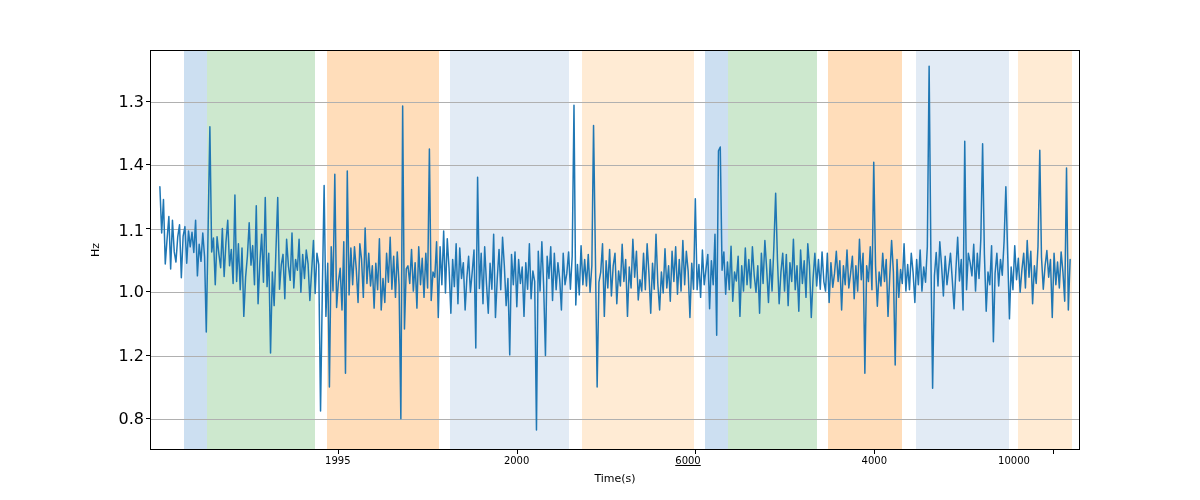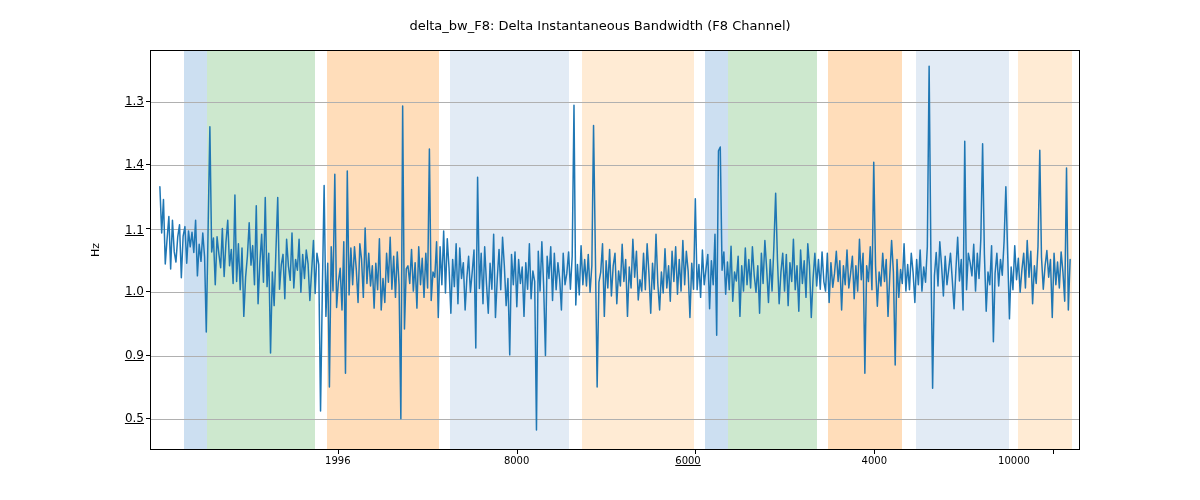--- a/index.html
+++ b/index.html
@@ -54,23 +54,22 @@
     left: 0;
     width: 100%;
     height: 0;
     border-top: 1px solid #b0b0b0;
   }
   .ytick-label {
     position: absolute;
     left: -40px;
     width: 34px;
     text-align: right;
-    font-size: 12px;
+    font-size: 16px;
     transform: translateY(-50%);
-    text-decoration: underline;
   }
   .ytick-mark {
     position: absolute;
     left: -4px;
     width: 4px;
     height: 0;
     border-top: 1px solid #000;
   }
   .xtick-label {
     position: absolute;
@@ -117,21 +116,20 @@
     stroke-linecap: round;
   }
 </style>
 </head>
 <body>
 
 <div class="figure">
 
   <div class="axes">
 
-    <div class="title" style="left:-150px; top:-32px; width:1200px;">delta_bw_F8: Delta Instantaneous Bandwidth (F8 Channel)</div>
 
     <div class="plot-area">
 
     <div class="band" style="left: 33.0865px; width: 23.25px; background: rgb(198, 220, 239); opacity: 0.9;"></div>
         <div class="band" style="left: 56.3365px; width: 107.308px; background: rgb(200, 230, 201); opacity: 0.9;"></div>
         <div class="band" style="left: 176.163px; width: 111.779px; background: rgb(255, 217, 179); opacity: 0.9;"></div>
         <div class="band" style="left: 298.673px; width: 118.933px; background: rgb(221, 232, 243); opacity: 0.85;"></div>
         <div class="band" style="left: 431.019px; width: 111.779px; background: rgb(255, 231, 204); opacity: 0.85;"></div>
         <div class="band" style="left: 554.423px; width: 22.3558px; background: rgb(198, 220, 239); opacity: 0.9;"></div>
         <div class="band" style="left: 576.779px; width: 89.4231px; background: rgb(200, 230, 201); opacity: 0.9;"></div>
@@ -143,36 +141,37 @@
         <div class="grid-h" style="top: 241.27px;"></div>
         <div class="grid-h" style="top: 177.778px;"></div>
         <div class="grid-h" style="top: 114.286px;"></div>
         <div class="grid-h" style="top: 50.7937px;"></div>
         <svg class="line" viewBox="0 0 930 400" preserveAspectRatio="none">
           <path d="M8.9 136.5L10.7 182.9L12.5 149.2L14.3 214.0L16.1 189.2L17.9 166.3L19.7 219.0L21.5 170.2L23.3 201.9L25.0 212.1L26.8 186.7L28.6 174.6L30.4 227.9L32.2 186.0L34.0 176.5L35.8 213.3L37.6 181.0L39.3 196.8L41.1 182.2L42.9 202.5L44.7 170.2L46.5 226.0L48.3 194.3L50.1 211.4L51.9 182.9L53.7 207.0L55.4 282.5L57.2 181.0L59.0 76.2L60.8 201.9L62.6 187.9L64.4 234.9L66.2 186.7L68.0 203.8L69.8 217.8L71.5 178.4L73.3 226.7L75.1 192.4L76.9 170.2L78.7 215.9L80.5 199.4L82.3 233.7L84.1 144.8L85.8 231.7L87.6 193.7L89.4 240.0L91.2 198.1L93.0 266.7L94.8 227.3L96.6 206.3L98.4 172.7L100.2 215.2L101.9 195.6L103.7 234.9L105.5 155.6L107.3 254.0L109.1 212.7L110.9 184.1L112.7 232.4L114.5 147.3L116.3 236.8L118.0 203.2L119.8 303.5L121.6 222.2L123.4 255.9L125.2 200.6L127.0 147.3L128.8 239.4L130.6 214.6L132.3 204.4L134.1 248.9L135.9 189.2L137.7 215.9L139.5 230.5L141.3 182.9L143.1 238.1L144.9 209.5L146.7 220.3L148.4 189.2L150.2 242.5L152.0 204.4L153.8 228.6L155.6 200.0L157.4 214.0L159.2 250.8L161.0 221.0L162.8 190.5L164.5 243.8L166.3 203.2L168.1 214.6L169.9 361.9L171.7 241.3L173.5 135.2L175.3 266.7L177.1 213.3L178.8 337.8L180.6 196.8L182.4 241.3L184.2 123.8L186.0 257.8L187.8 231.7L189.6 218.4L191.4 260.3L193.2 191.7L194.9 323.8L196.7 120.6L198.5 245.1L200.3 198.1L202.1 234.9L203.9 196.8L205.7 219.0L207.5 252.7L209.3 193.7L211.0 209.5L212.8 247.6L214.6 177.8L216.4 233.7L218.2 203.2L220.0 236.2L221.8 215.9L223.6 258.4L225.3 213.3L227.1 240.0L228.9 188.6L230.7 260.3L232.5 228.6L234.3 252.7L236.1 203.2L237.9 232.4L239.7 187.3L241.4 239.4L243.2 206.3L245.0 247.6L246.8 201.9L248.6 234.9L250.4 369.5L252.2 55.2L254.0 279.4L255.8 219.0L257.5 215.9L259.3 233.7L261.1 199.4L262.9 241.3L264.7 212.7L266.5 258.4L268.3 196.8L270.1 234.9L271.8 208.3L273.6 247.6L275.4 203.2L277.2 238.1L279.0 98.4L280.8 250.8L282.6 222.2L284.4 227.3L286.2 191.7L287.9 267.9L289.7 196.8L291.5 234.9L293.3 181.0L295.1 243.2L296.9 188.6L298.7 218.4L300.5 263.5L302.3 209.5L304.0 236.8L305.8 193.7L307.6 254.0L309.4 198.1L311.2 228.6L313.0 212.7L314.8 260.3L316.6 227.3L318.3 206.3L320.1 242.5L321.9 222.2L323.7 200.0L325.5 298.4L327.3 127.0L329.1 238.7L330.9 203.2L332.7 254.0L334.4 196.8L336.2 233.7L338.0 263.5L339.8 213.3L341.6 239.4L343.4 184.1L345.2 267.9L347.0 228.6L348.8 199.4L350.5 240.0L352.3 187.3L354.1 215.9L355.9 255.9L357.7 228.6L359.5 305.4L361.3 204.4L363.1 234.9L364.8 201.9L366.6 257.1L368.4 209.5L370.2 233.7L372.0 217.1L373.8 266.7L375.6 212.7L377.4 239.4L379.2 193.7L380.9 248.9L382.7 221.0L384.5 231.7L386.3 381.0L388.1 201.3L389.9 241.3L391.7 191.7L393.5 236.2L395.3 306.0L397.0 206.3L398.8 228.6L400.6 196.8L402.4 250.8L404.2 203.2L406.0 240.0L407.8 212.7L409.6 229.8L411.3 260.3L413.1 203.2L414.9 234.9L416.7 223.5L418.5 201.9L420.3 239.4L422.1 206.3L423.9 54.6L425.7 255.2L427.4 214.6L429.2 245.1L431.0 195.6L432.8 234.9L434.6 209.5L436.4 236.2L438.2 204.4L440.0 242.5L441.8 215.9L443.5 74.9L445.3 201.9L447.1 337.8L448.9 232.4L450.7 222.2L452.5 193.7L454.3 266.7L456.1 210.8L457.8 238.1L459.6 199.4L461.4 246.3L463.2 215.9L465.0 203.2L466.8 254.0L468.6 221.0L470.4 236.2L472.2 194.3L473.9 231.7L475.7 209.5L477.5 266.7L479.3 217.1L481.1 238.1L482.9 189.2L484.7 227.3L486.5 201.3L488.3 250.2L490.0 229.8L491.8 241.3L493.6 203.2L495.4 240.0L497.2 193.7L499.0 223.5L500.8 263.5L502.6 213.3L504.3 239.4L506.1 184.1L507.9 233.7L509.7 260.3L511.5 222.2L513.3 243.2L515.1 198.7L516.9 238.1L518.7 215.9L520.4 251.4L522.2 201.3L524.0 231.7L525.8 196.8L527.6 244.4L529.4 209.5L531.2 241.3L533.0 190.5L534.8 234.9L536.5 201.3L538.3 221.0L540.1 267.9L541.9 213.3L543.7 239.4L545.5 148.6L547.3 240.0L549.1 214.6L550.8 247.6L552.6 200.0L554.4 234.9L556.2 219.0L558.0 204.4L559.8 259.0L561.6 210.8L563.4 234.9L565.2 184.1L566.9 285.7L568.7 100.3L570.5 96.5L572.3 220.3L574.1 201.9L575.9 244.4L577.7 212.1L579.5 240.0L581.3 196.2L583.0 251.4L584.8 222.2L586.6 231.1L588.4 206.3L590.2 266.7L592.0 215.9L593.8 241.3L595.6 198.1L597.3 234.9L599.1 209.5L600.9 238.1L602.7 196.8L604.5 225.4L606.3 242.5L608.1 215.9L609.9 263.5L611.7 203.2L613.4 233.7L615.2 190.5L617.0 219.0L618.8 252.7L620.6 209.5L622.4 241.3L624.2 196.8L626.0 142.9L627.8 209.5L629.5 254.0L631.3 222.2L633.1 203.2L634.9 241.3L636.7 204.4L638.5 255.9L640.3 212.7L642.1 231.7L643.8 189.2L645.6 240.0L647.4 215.9L649.2 261.6L651.0 200.0L652.8 233.7L654.6 210.8L656.4 247.6L658.2 193.7L659.9 215.9L661.7 267.9L663.5 228.6L665.3 203.2L667.1 236.2L668.9 209.5L670.7 239.4L672.5 201.9L674.3 231.7L676.0 241.3L677.8 203.2L679.6 252.7L681.4 212.7L683.2 237.5L685.0 223.5L686.8 201.3L688.6 231.7L690.3 210.8L692.1 260.3L693.9 215.9L695.7 234.9L697.5 200.0L699.3 238.1L701.1 223.5L702.9 206.3L704.7 248.9L706.4 215.9L708.2 241.3L710.0 189.2L711.8 229.8L713.6 203.2L715.4 323.8L717.2 215.9L719.0 231.7L720.8 196.8L722.5 240.0L724.3 111.7L726.1 215.9L727.9 256.5L729.7 222.2L731.5 236.2L733.3 203.2L735.1 231.7L736.8 209.5L738.6 266.7L740.4 225.4L742.2 190.5L744.0 222.2L745.8 315.6L747.6 209.5L749.4 247.6L751.2 219.7L752.9 233.7L754.7 193.7L756.5 241.3L758.3 214.6L760.1 240.0L761.9 203.2L763.7 222.2L765.5 252.7L767.3 209.5L769.0 234.9L770.8 200.0L772.6 241.3L774.4 217.1L776.2 232.4L778.0 196.8L779.8 15.2L781.6 208.3L783.3 339.0L785.1 226.0L786.9 202.5L788.7 236.2L790.5 191.7L792.3 215.9L794.1 246.3L795.9 206.3L797.7 234.9L799.4 219.7L801.2 203.2L803.0 229.8L804.8 259.0L806.6 220.3L808.4 187.3L810.2 231.1L812.0 209.5L813.8 260.3L815.5 90.8L817.3 240.0L819.1 203.2L820.9 212.7L822.7 226.0L824.5 194.3L826.3 241.3L828.1 203.2L829.8 228.6L831.6 189.2L833.4 93.3L835.2 204.4L837.0 261.6L838.8 222.2L840.6 234.9L842.4 195.6L844.2 292.1L845.9 223.5L847.7 203.2L849.5 236.2L851.3 209.5L853.1 225.4L854.9 191.7L856.7 136.5L858.5 203.2L860.3 269.2L862.0 217.1L863.8 240.0L865.6 195.6L867.4 229.8L869.2 208.3L871.0 242.5L872.8 219.7L874.6 203.2L876.3 238.1L878.1 190.5L879.9 227.3L881.7 201.3L883.5 254.0L885.3 215.9L887.1 233.7L888.9 196.8L890.7 99.7L892.4 207.0L894.2 239.4L896.0 215.9L897.8 200.6L899.6 227.3L901.4 209.5L903.2 267.9L905.0 203.2L906.8 234.9L908.5 212.1L910.3 238.1L912.1 201.9L913.9 222.2L915.7 251.4L917.5 117.5L919.3 260.3L921.1 209.5"></path>
         </svg>
       </div>
 
     <span class="ylabel">Hz</span>
+    <div class="xlabel">Time(s)</div>
 
-  <div class="ytick-label" style="top: 368.254px;">0.5</div>
+  <div class="ytick-label" style="top: 368.254px;">0.8</div>
       <div class="ytick-mark" style="top: 368.254px;"></div>
-      <div class="ytick-label" style="top: 304.762px;">0.9</div>
+      <div class="ytick-label" style="top: 304.762px;">1.2</div>
       <div class="ytick-mark" style="top: 304.762px;"></div>
       <div class="ytick-label" style="top: 241.27px;">1.0</div>
       <div class="ytick-mark" style="top: 241.27px;"></div>
       <div class="ytick-label" style="top: 180px;">1.1</div>
       <div class="ytick-mark" style="top: 177.778px;"></div>
       <div class="ytick-label" style="top: 114.286px;">1.4</div>
       <div class="ytick-mark" style="top: 114.286px;"></div>
       <div class="ytick-label" style="top: 50.7937px;">1.3</div>
       <div class="ytick-mark" style="top: 50.7937px;"></div>
-      <div class="xtick-label" style="left: 187.788px;">1996</div>
+      <div class="xtick-label" style="left: 187.788px;">1995</div>
       <div class="xtick-mark" style="left: 187.788px;"></div>
-      <div class="xtick-label" style="left: 366.635px;">8000</div>
+      <div class="xtick-label" style="left: 366.635px;">2000</div>
       <div class="xtick-mark" style="left: 366.635px;"></div>
       <div class="xtick-label" style="left: 538px; text-decoration: underline;">6000</div>
       <div class="xtick-mark" style="left: 545.481px;"></div>
       <div class="xtick-label" style="left: 724.327px;">4000</div>
       <div class="xtick-mark" style="left: 724.327px;"></div>
       <div class="xtick-label" style="left: 864px;">10000</div>
       <div class="xtick-mark" style="left: 903.173px;"></div>
     </div>
 </div>
 

